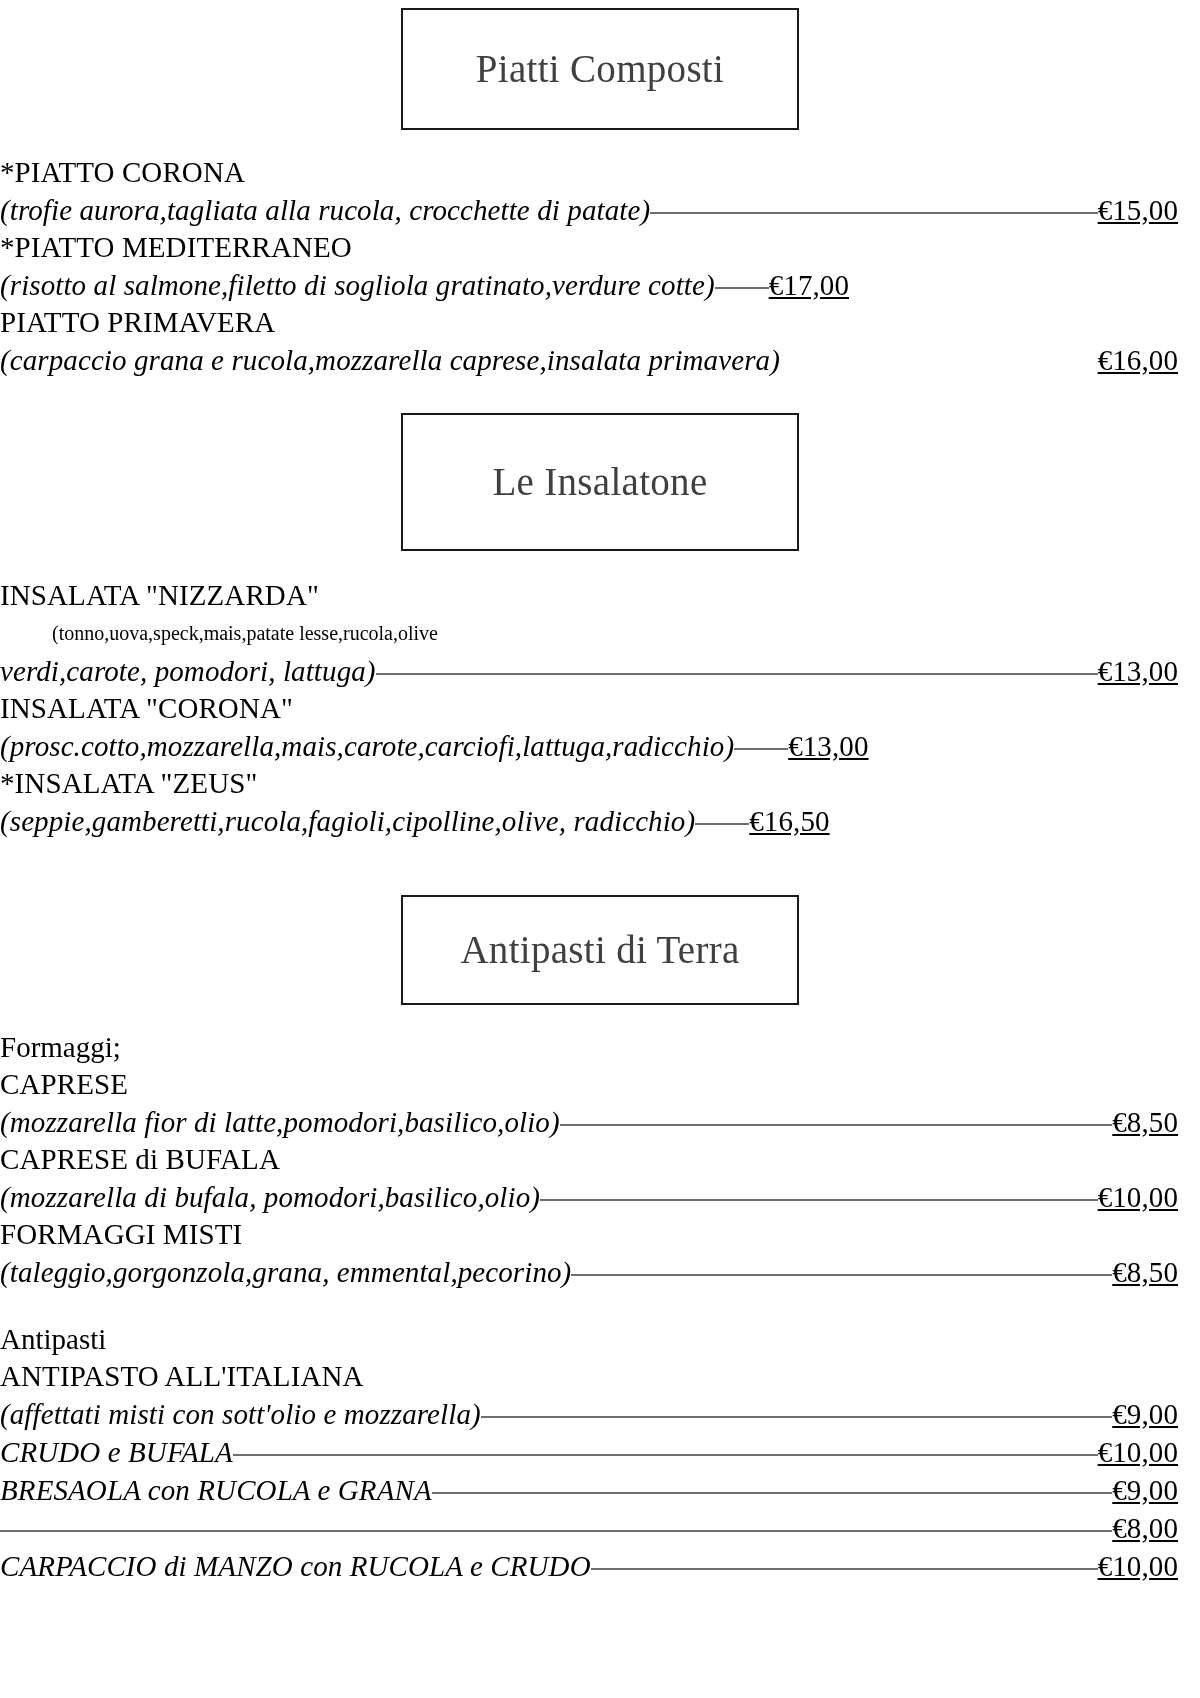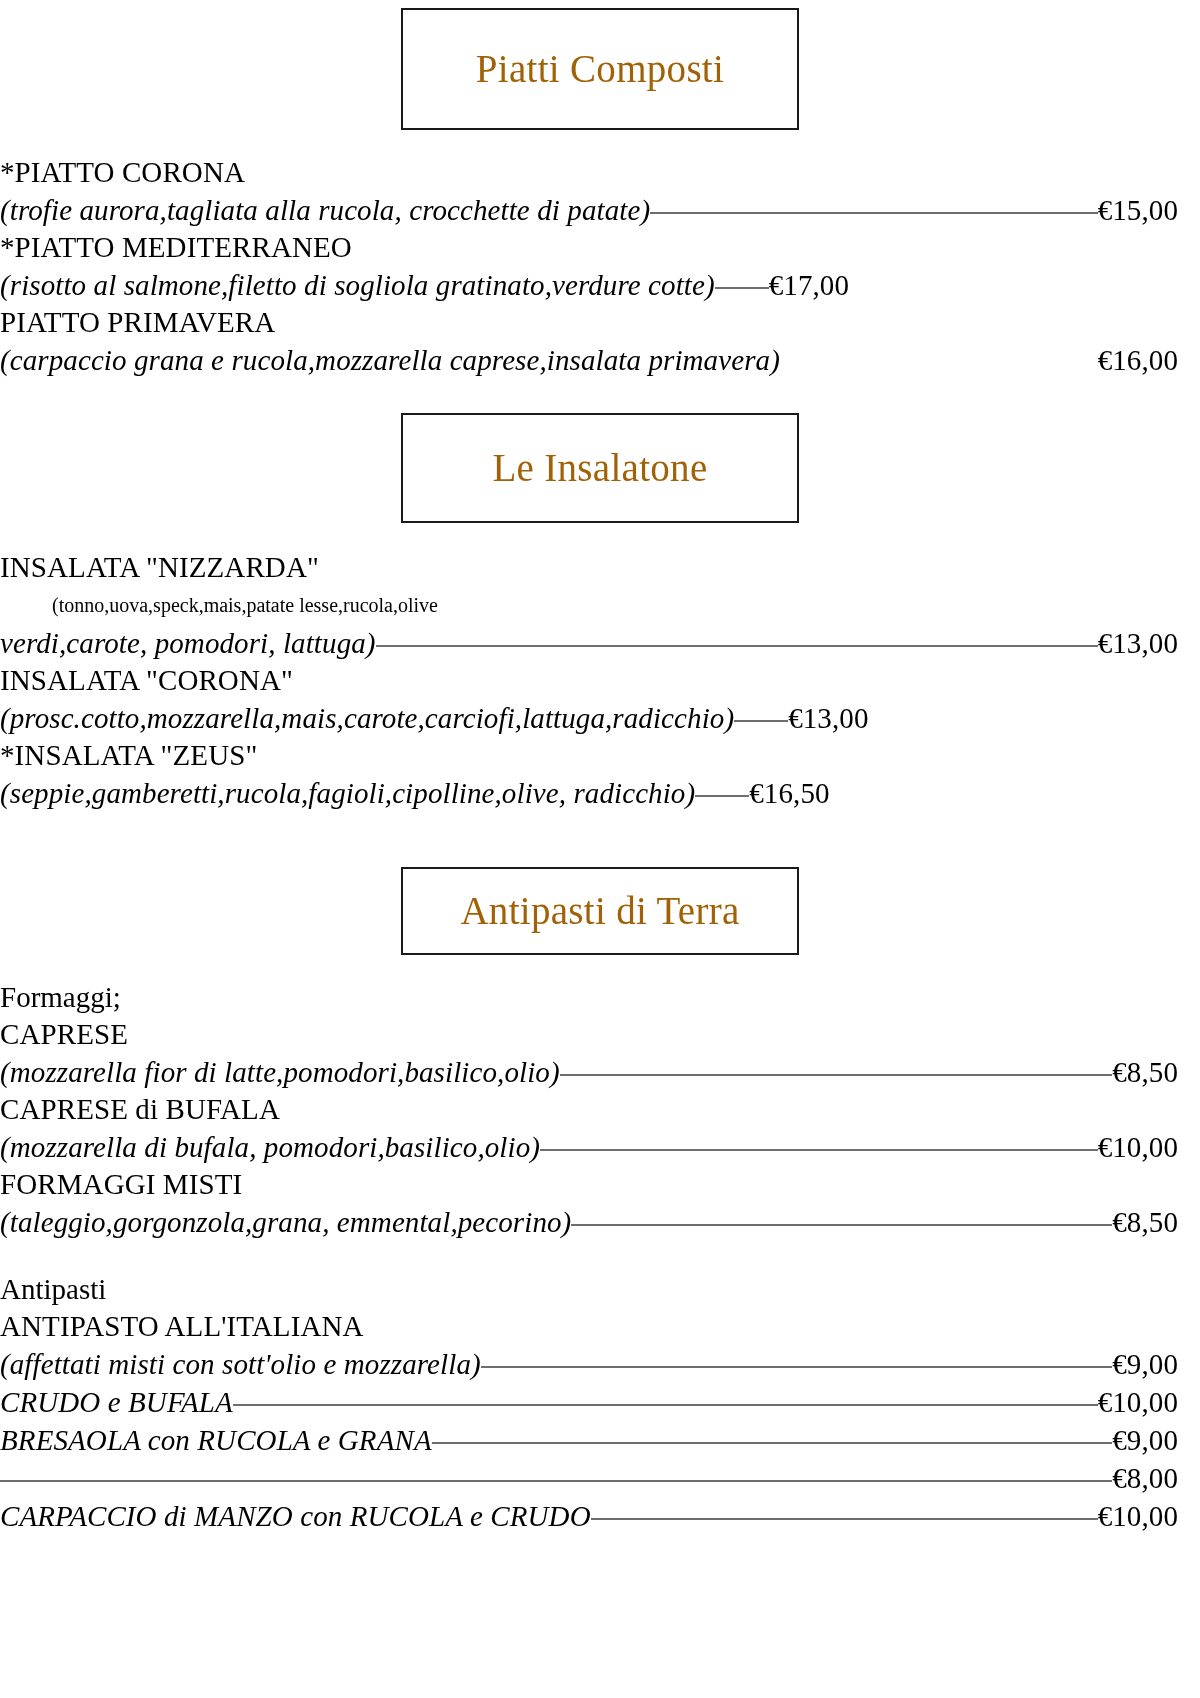--- a/index.html
+++ b/index.html
@@ -30,27 +30,27 @@
     display: flex;
     align-items: center;
     justify-content: center;
     margin: 0 auto;
   }
   .section-box .section-title {
     font-family: "Liberation Serif", "DejaVu Serif", serif;
     font-size: 39px;
     line-height: 1.1;
     letter-spacing: 0.3px;
-    color: #a16207;
+    color: #404040;
     white-space: nowrap;
   }
 
   #box-piatti   { width: 398px; height: 122px; margin-top: 8px; }
-  #box-insalate { width: 398px; height: 110px; margin-top: 34px; }
-  #box-antipasti{ width: 398px; height: 88px; margin-top: 55px; }
+  #box-insalate { width: 398px; height: 138px; margin-top: 34px; }
+  #box-antipasti{ width: 398px; height: 110px; margin-top: 55px; }
 
   
   .menu-block {
     padding-right: 22px;
   }
   #block-piatti   { margin-top: 24px; }
   #block-insalate { margin-top: 26px; }
   #block-antipasti{ margin-top: 24px; }
 
   .item-name {
@@ -85,20 +85,21 @@
     border-bottom: none;
   }
   .item-row .leader.short {
     flex: 0 0 auto;
     width: 54px;
   }
   .item-row .price {
     flex: 0 0 auto;
     padding-left: 0px;
     letter-spacing: 0.1px;
+    text-decoration: underline;
   }
 
   
   .cont-line {
     font-size: 20px;
     line-height: 38px;
     white-space: nowrap;
     padding-left: 4px;
     margin-left: 48px;
   }

